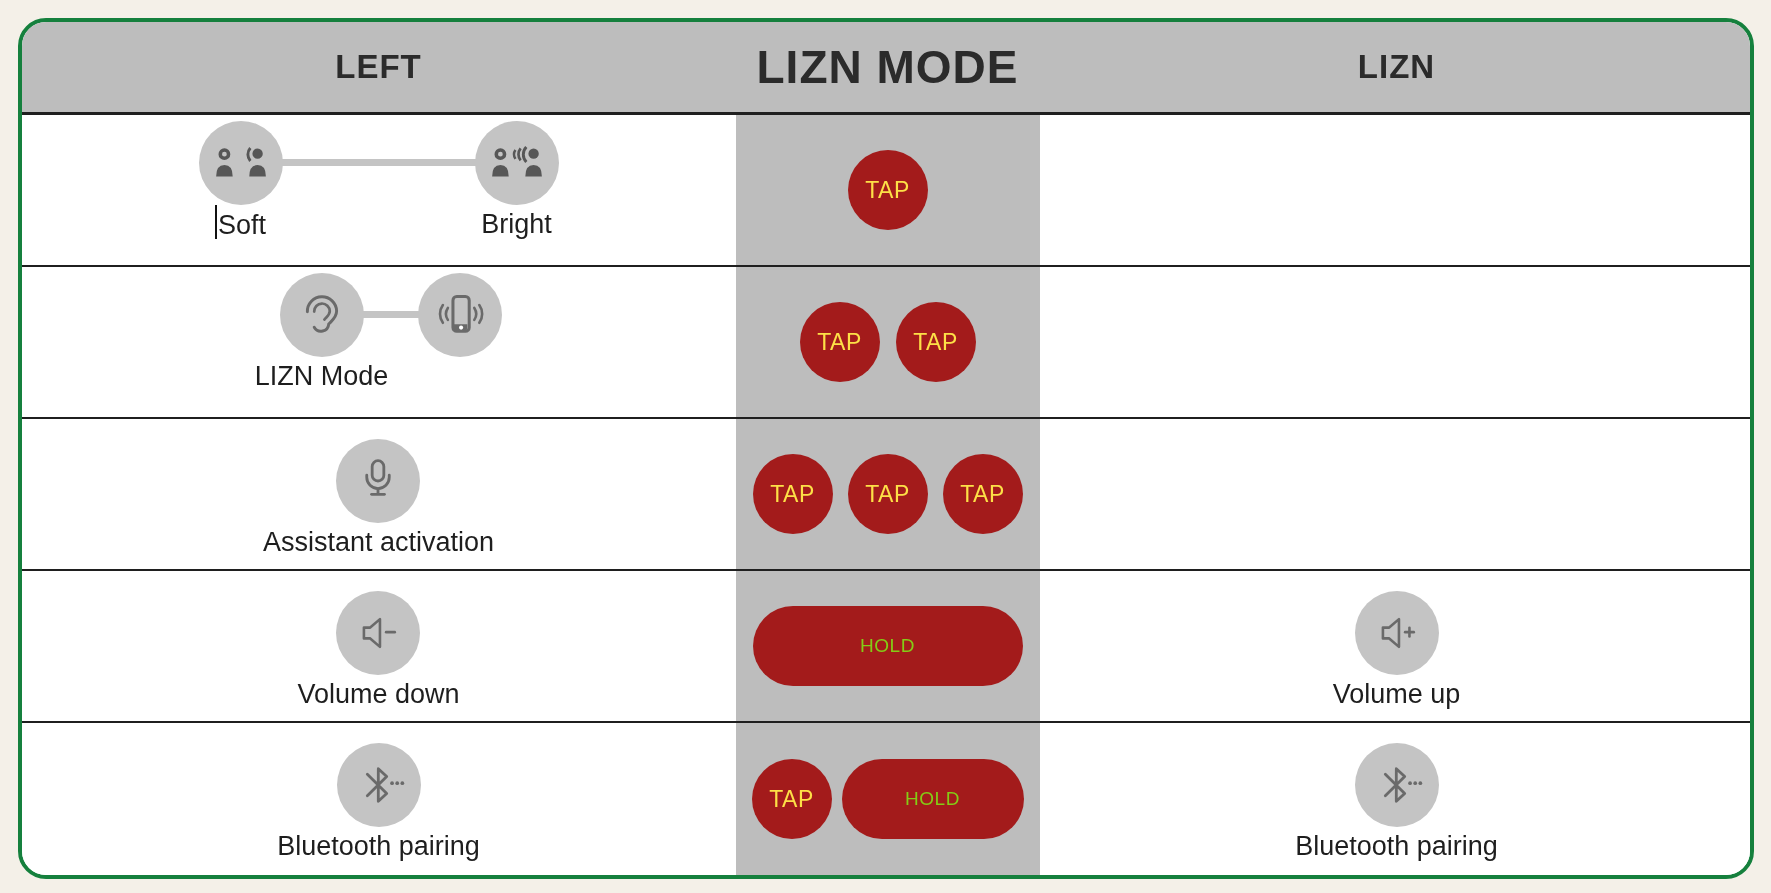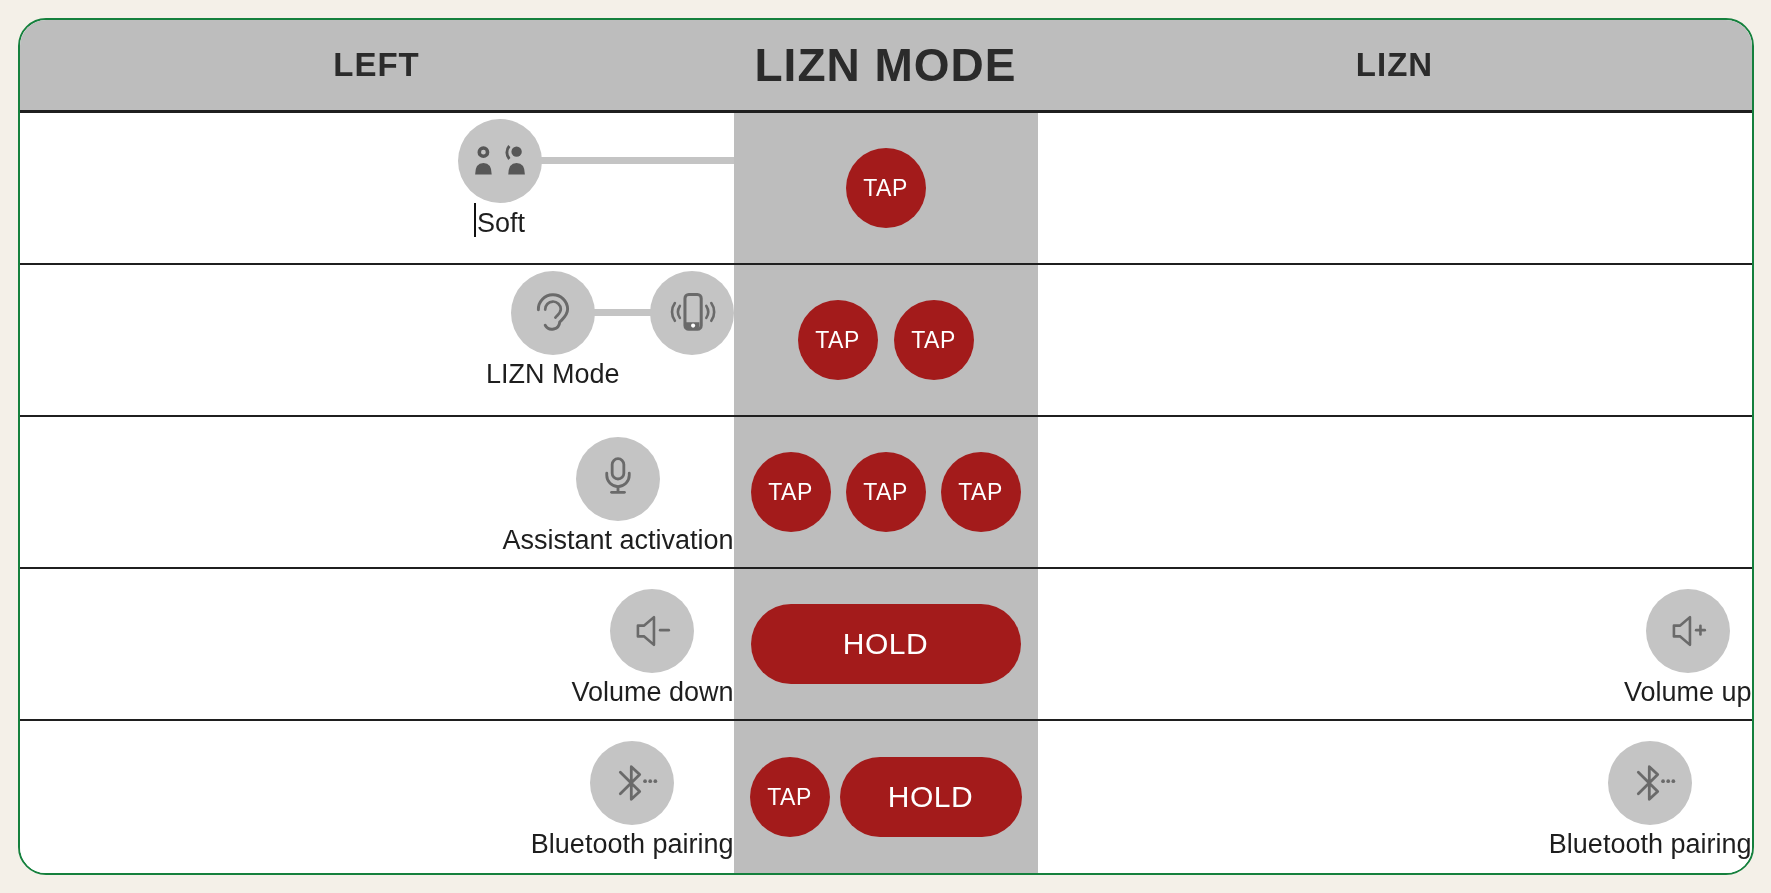--- a/index.html
+++ b/index.html
@@ -6,21 +6,21 @@
   body{
     width:1771px;height:893px;
     background:#f4f0e8;
     font-family:"Liberation Sans", sans-serif;
     overflow:hidden;
   }
   .card{
     box-sizing:border-box;
     width:1736px;
     margin:18px auto 0 auto;
-    border:2px solid #15803d;
+    border:4px solid #15803d;
     border-radius:28px;
     background:#ffffff;
     overflow:hidden;
   }
   .header-row{
     box-sizing:border-box;
     height:93px;
     background:#bdbdbd;
     border-bottom:3px solid #1f1f1f;
     display:grid;
@@ -33,21 +33,21 @@
   .row{
     box-sizing:border-box;
     height:152px;
     display:grid;
     grid-template-columns:714px 304px 714px;
     border-bottom:2px solid #1f1f1f;
   }
   .row:last-child{border-bottom:none;}
   .cell{box-sizing:border-box;}
   .side-cell{
-    display:flex;justify-content:flex-end;align-items:flex-start;
+    display:flex;justify-content:center;align-items:flex-start;
     background:#ffffff;
   }
   .pad-sm{padding-top:6px;}
   .pad-lg{padding-top:20px;}
   .gesture-cell{
     background:#bdbdbd;
     display:flex;align-items:center;justify-content:center;
   }
   .opt-group{display:flex;align-items:flex-start;justify-content:center;}
   .opt{display:flex;flex-direction:column;align-items:center;position:relative;}
@@ -68,30 +68,30 @@
     margin-top:38px;flex:0 0 auto;
   }
   .connector.wide-overlap{margin-left:-17px;margin-right:-17px;}
   .connector.label-overlap{margin-left:-50px;margin-right:-50px;}
   .caret{
     display:inline-block;width:2px;height:34px;background:#111;
     margin-right:1px;transform:translateY(-3px);
   }
   .tap{
     width:80px;height:80px;border-radius:50%;
-    background:#a31b1b;color:#ffffff;
+    background:#a31b1b;color:#fde047;
     display:flex;align-items:center;justify-content:center;
     font-size:23px;letter-spacing:0.5px;
     flex:0 0 auto;
   }
   .hold{
     height:80px;border-radius:40px;
-    background:#a31b1b;color:#ffffff;
+    background:#a31b1b;color:#84cc16;
     display:flex;align-items:center;justify-content:center;
-    font-size:30px;letter-spacing:0.5px;
+    font-size:19px;letter-spacing:0.5px;
     flex:0 0 auto;
   }
   .hold.wide{width:270px;}
   .hold.narrow{width:182px;}
   .btn-gap-16{gap:16px;}
   .btn-gap-15{gap:15px;}
   .btn-gap-10{gap:10px;}
   svg{display:block;}
 </style>
 </head>
@@ -118,20 +118,36 @@
               <path d="M36 4.5 a9.5 9.5 0 0 0 0 12.5" stroke="#575757" stroke-width="2.8" fill="none"></path>
             </svg>
           </div>
           <div class="opt-label">
             <span class="caret"></span>
             <span>Soft</span>
           </div>
         </div>
         <div class="connector wide-overlap"></div>
         <div class="connector wide-overlap"></div>
+        <div class="opt">
+          <div class="icon-circle">
+            <svg width="56" height="40" viewBox="0 0 54 38">
+              <circle cx="11" cy="10.5" r="4" fill="none" stroke="#575757" stroke-width="3.4"></circle>
+              <path d="M3 32 q0 -11 8 -11 q8 0 8 11 z" fill="#575757"></path>
+              <circle cx="43" cy="10" r="5" fill="#575757"></circle>
+              <path d="M35 32 q0 -11 8 -11 q8 0 8 11 z" fill="#575757"></path>
+              <path d="M36 3.5 a10.5 10.5 0 0 0 0 14.5" stroke="#575757" stroke-width="2.8" fill="none"></path>
+              <path d="M30.5 5 a9 9 0 0 0 0 11.5" stroke="#575757" stroke-width="2.6" fill="none"></path>
+              <path d="M25.5 6.5 a7.5 7.5 0 0 0 0 8.5" stroke="#575757" stroke-width="2.4" fill="none"></path>
+            </svg>
+          </div>
+          <div class="opt-label">
+            <span>Bright</span>
+          </div>
+        </div>
       </div>
     </div>
     <div class="cell gesture-cell">
       <div class="tap">
         <span>TAP</span>
       </div>
     </div>
     <div class="cell side-cell"></div>
   </div>
 

